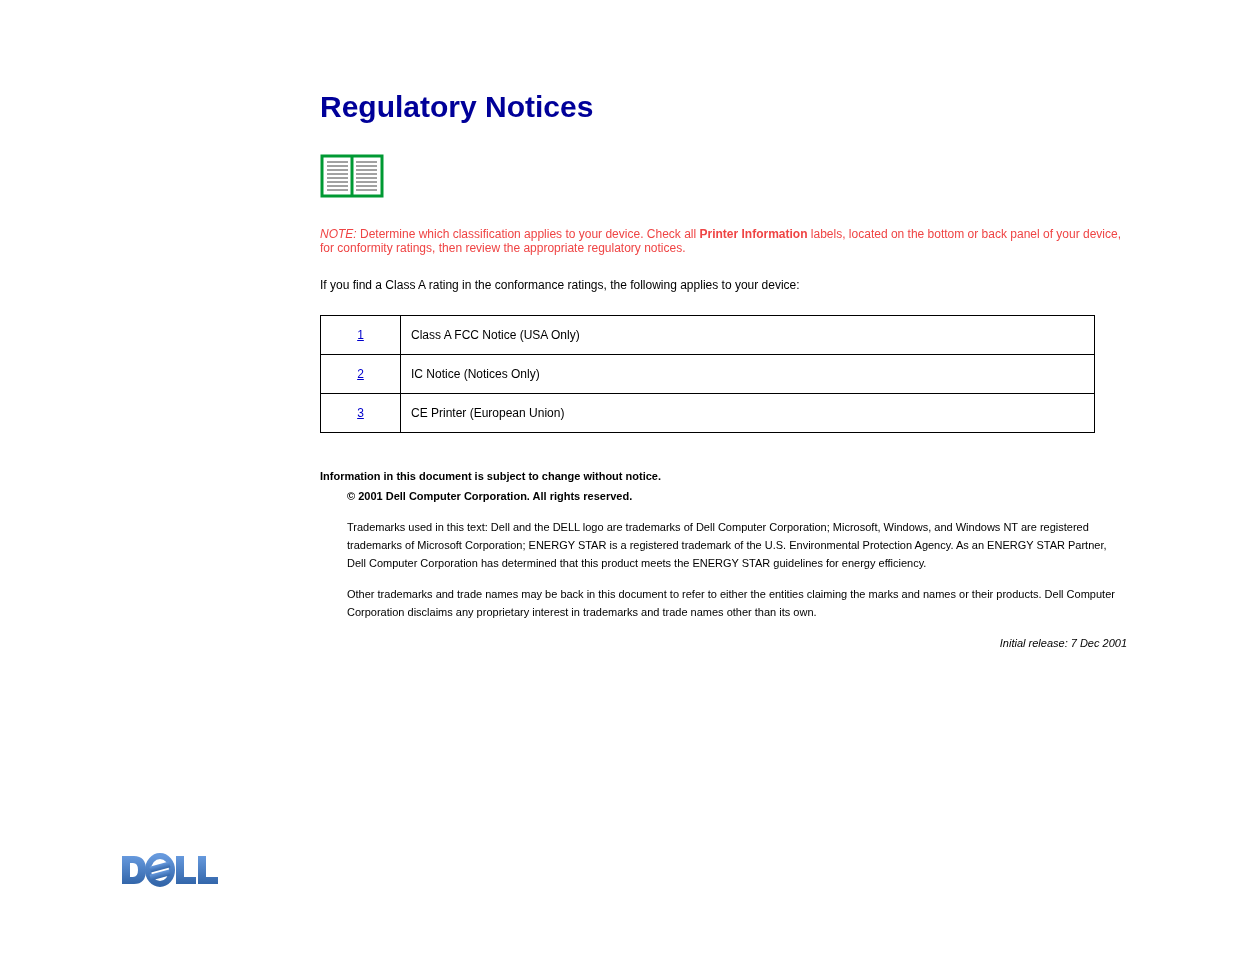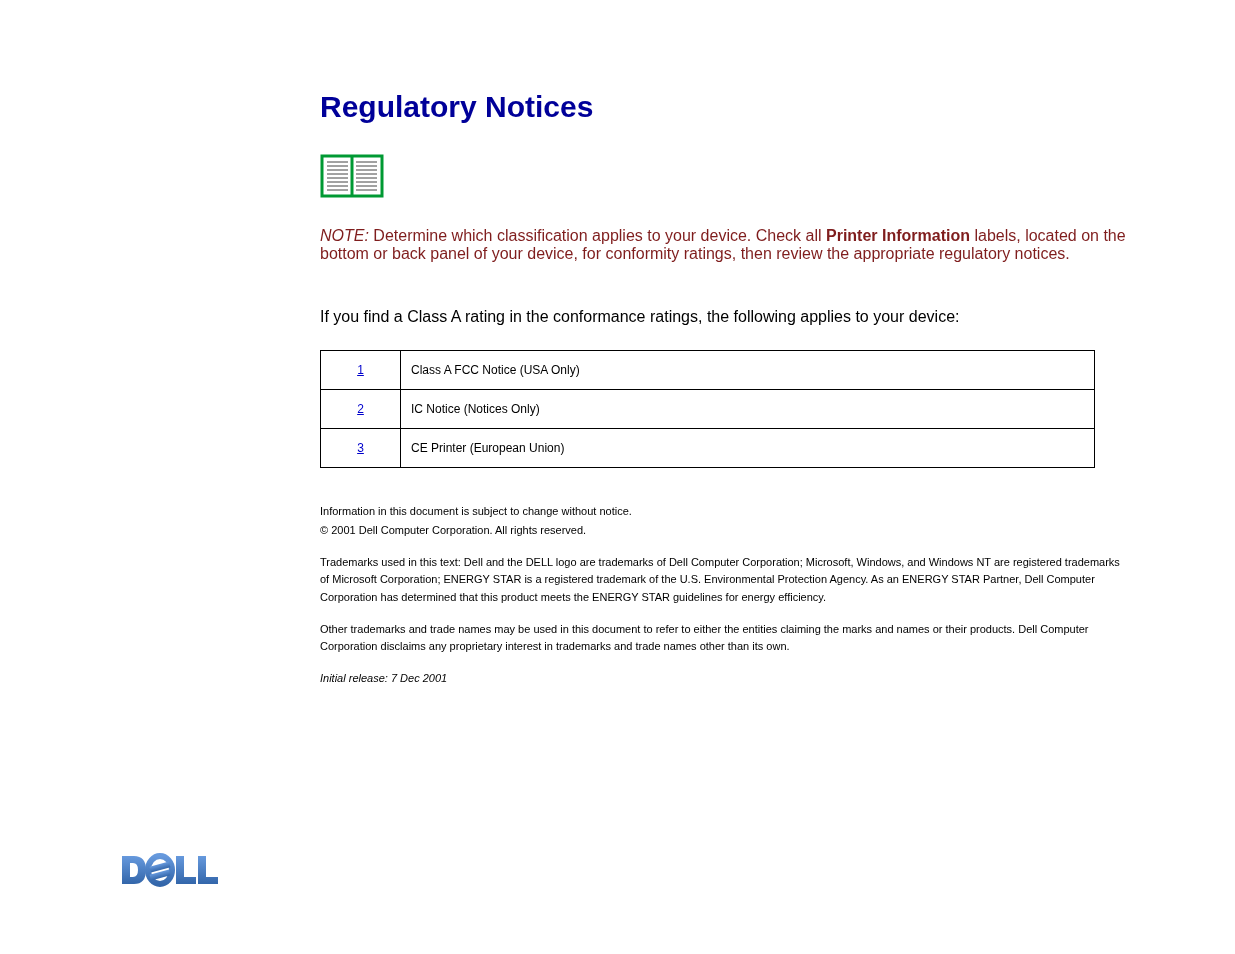--- a/index.html
+++ b/index.html
@@ -16,32 +16,32 @@
     .title {
       font-size: 30px;
       font-weight: bold;
       color: #000099;
       margin-bottom: 30px;
     }
     .book-icon-wrap {
       margin-bottom: 25px;
     }
     .note-text {
-      font-size: 16px;
-      color: #7f1d1d;
-      margin-bottom: 41px;
+      font-size: 12px;
+      color: #ef4444;
+      margin-bottom: 21px;
     }
     .note-prefix {
       font-style: italic;
     }
     .note-printer {
       font-weight: bold;
     }
     .body-text {
-      font-size: 16px;
+      font-size: 12px;
       color: #000;
       margin-bottom: 20px;
       line-height: 1.6;
     }
     table.regtable {
       border-collapse: collapse;
       width: 775px;
       margin-bottom: 35px;
     }
     table.regtable td {
@@ -58,27 +58,28 @@
       color: #0000cc;
       text-decoration: underline;
       cursor: pointer;
     }
     .copyright-block {
       font-size: 11px;
       line-height: 1.6;
       color: #000;
     }
     .copyright-line {
-      font-weight: normal;
+      font-weight: bold;
       margin-bottom: 2px;
     }
     .copyright-para {
       margin-bottom: 14px;
+      margin-left: 27px;
     }
-    .italic { font-style: italic; }
+    .italic { font-style: italic; text-align: right; }
     .dell-logo {
       position: absolute;
       left: 120px;
       bottom: 62px;
     }
   </style>
 </head>
 <body>
 
 <div class="content">
@@ -131,21 +132,21 @@
     </tr>
   </tbody>
     </table>
 
   <div class="copyright-block">
     <div class="copyright-line">Information in this document is subject to change without notice.</div>
     <div class="copyright-line copyright-para">© 2001 Dell Computer Corporation. All rights reserved.</div>
     <div class="copyright-para">
       <span>Trademarks used in this text: Dell and the DELL logo are trademarks of Dell Computer Corporation; Microsoft, Windows, and Windows NT are registered trademarks of Microsoft Corporation; ENERGY STAR is a registered trademark of the U.S. Environmental Protection Agency. As an ENERGY STAR Partner, Dell Computer Corporation has determined that this product meets the ENERGY STAR guidelines for energy efficiency.</span>
     </div>
-    <div class="copyright-para">Other trademarks and trade names may be used in this document to refer to either the entities claiming the marks and names or their products. Dell Computer Corporation disclaims any proprietary interest in trademarks and trade names other than its own.</div>
+    <div class="copyright-para">Other trademarks and trade names may be back in this document to refer to either the entities claiming the marks and names or their products. Dell Computer Corporation disclaims any proprietary interest in trademarks and trade names other than its own.</div>
     <div class="italic">Initial release: 7 Dec 2001</div>
   </div>
 </div>
 
 <div class="dell-logo">
   <svg width="100" height="36" viewBox="0 0 100 36">
     <defs>
       <linearGradient id="dellgrad" x1="0" y1="0" x2="0" y2="1">
         <stop offset="0%" stop-color="#6699dd"></stop>
         <stop offset="100%" stop-color="#3366aa"></stop>

